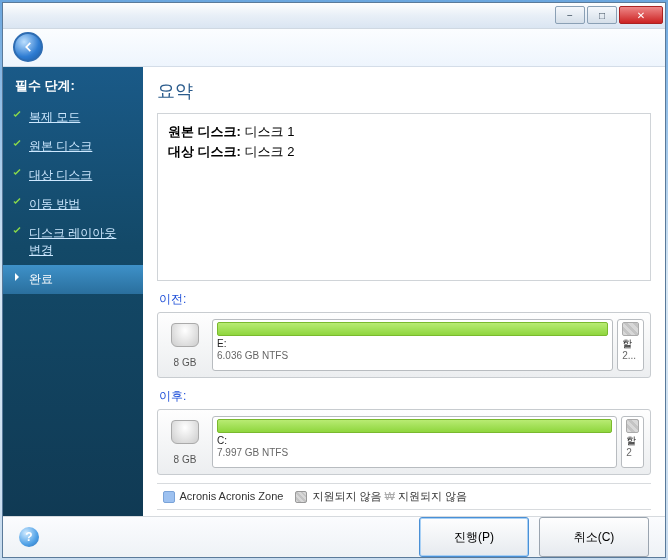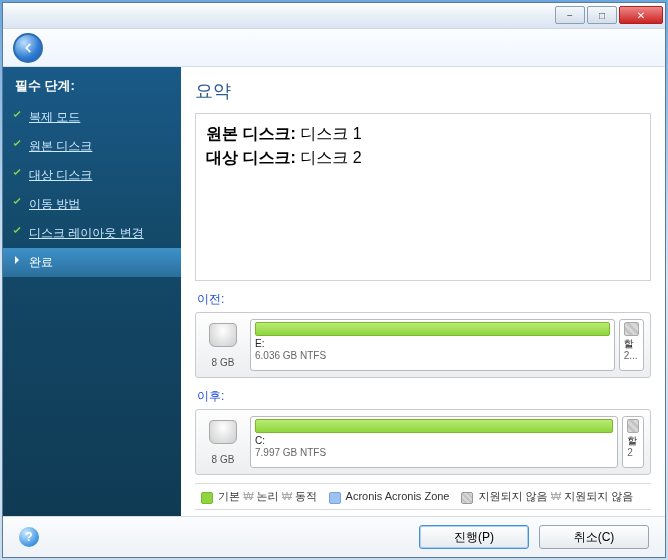--- a/index.html
+++ b/index.html
@@ -5,31 +5,31 @@
 * { box-sizing: border-box; margin: 0; padding: 0; font-family: "Malgun Gothic", Tahoma, sans-serif; }
 body { width: 668px; height: 560px; background: linear-gradient(180deg, #6ba6de 0%, #d8e8f5 50%, #c8dcef 100%); padding: 2px; }
 .window { width: 664px; height: 556px; background: #fff; border: 1px solid #5a7a9a; display: flex; flex-direction: column; }
 .titlebar { height: 28px; background: linear-gradient(180deg, #fefefe 0%, #e8eff7 50%, #dae5f2 100%); border-bottom: 1px solid #cfd8e2; display: flex; justify-content: flex-end; align-items: center; padding: 0 2px; }
 .titlebar .btn { width: 30px; height: 18px; margin-left: 2px; border: 1px solid #8aa0b5; background: linear-gradient(180deg,#f5f8fc,#d5dfe9); border-radius: 2px; display: flex; align-items: center; justify-content: center; font-size: 10px; color: #3a4a5a; cursor: default; }
 .titlebar .btn.close { width: 44px; background: linear-gradient(180deg,#e88,#c22); color:#fff; border-color:#a22; }
 .nav-row { height: 42px; background: linear-gradient(180deg,#fbfdff,#eef5fd); border-bottom:1px solid #d4dde8; display:flex; align-items:center; padding:0 10px; }
 .back-btn { width:30px; height:30px; border-radius:50%; background: radial-gradient(circle at 35% 30%, #bde0ff, #2e7cd2 60%, #1a5aa3); border:2px solid #2e6cb2; display:flex; align-items:center; justify-content:center; }
 .back-btn svg { width:14px; height:14px; fill:#fff; }
 .body-area { flex:1; display:flex; background:#fff; }
-.sidebar { width:178px; background: linear-gradient(180deg,#1a5a88 0%, #134968 40%, #103a54 100%); color:#fff; font-size:12px; }
+.sidebar { width:140px; background: linear-gradient(180deg,#1a5a88 0%, #134968 40%, #103a54 100%); color:#fff; font-size:12px; }
 .sidebar .hdr { padding:10px 12px 8px; font-size:13px; font-weight:bold; color:#fff; }
 .sidebar .step { padding:6px 12px 6px 26px; position:relative; color:#cde8ff; cursor:pointer; }
 .sidebar .step.link { text-decoration:underline; }
 .sidebar .step .ico { position:absolute; left:8px; top:6px; width:12px; height:12px; }
 .sidebar .step .ico.check svg { fill:#8ada4a; }
 .sidebar .step.active { background: linear-gradient(180deg,#3e91c9,#2a6f9d); color:#fff; text-decoration:none; }
 .sidebar .step.active .ico.arrow svg { fill:#fff; }
 .content { flex:1; padding:12px 14px 6px; display:flex; flex-direction:column; }
 .content .title { font-size:18px; color:#2a5b8c; margin-bottom:10px; }
-.summary-box { border:1px solid #d0d4d8; background:#fff; padding:8px 10px; font-size:16px; line-height:1.5; height:168px; }
+.summary-box { border:1px solid #d0d4d8; background:#fff; padding:8px 10px; font-size:13px; line-height:1.5; height:168px; }
 .summary-box b { font-weight:bold; }
 .section-label { font-size:12px; margin:10px 2px 4px; color:#1d4ed8; }
 .disk-panel { border:1px solid #c8ccd0; border-radius:3px; background:linear-gradient(180deg,#fefefe,#eceef0); padding:6px; display:flex; gap:6px; align-items:stretch; height:66px; }
 .disk-icon { width:42px; display:flex; flex-direction:column; align-items:center; justify-content:center; gap:10px; }
 .disk-icon .cyl { width:28px; height:24px; background: radial-gradient(ellipse at 50% 30%, #fff, #ccc); border:1px solid #aaa; border-radius:4px 4px 6px 6px; }
 .disk-icon .size { font-size:10px; color:#555; }
 .partitions { flex:1; display:flex; gap:4px; min-width:0; }
 .part { border:1px solid #b8bcc0; border-radius:3px; background:#fff; display:flex; flex-direction:column; padding:2px 4px 0; overflow:hidden; min-width:0; }
 .part .bar { height:14px; border-radius:2px; background: linear-gradient(180deg,#b8eb73,#8fd63e); border:1px solid #7ab92e; margin-bottom:2px; }
 .part .bar.asz { background: linear-gradient(180deg,#cfe3ff,#9dc1f0); border-color:#7aa3d8; }
@@ -38,21 +38,21 @@
 .part .ps { font-size:10px; color:#666; white-space:nowrap; }
 .legend { border-top:1px solid #d8dbde; border-bottom:1px solid #d8dbde; margin-top:8px; padding:5px 6px; display:flex; gap:12px; align-items:center; font-size:11px; color:#333; flex-wrap:wrap; }
 .legend .sw { width:12px; height:12px; border-radius:2px; display:inline-block; vertical-align:middle; margin-right:2px; border:1px solid #999; }
 .legend .sw.pri { background:#8fd63e; border-color:#7ab92e; }
 .legend .sw.asz { background:#9dc1f0; border-color:#7aa3d8; }
 .legend .sw.un { background: repeating-linear-gradient(45deg,#d8d8d8,#d8d8d8 2px,#c4c4c4 2px,#c4c4c4 4px); }
 .legend .sep { color:#aaa; }
 .footer { height:44px; border-top:1px solid #d6dade; background:linear-gradient(180deg,#fbfcfe,#eef2f6); display:flex; align-items:center; justify-content:space-between; padding:0 16px; }
 .help-icon { width:20px; height:20px; border-radius:50%; background:radial-gradient(circle at 35% 30%,#cfeaff,#4ea0e6 60%,#2a6cb4); color:#fff; display:flex; align-items:center; justify-content:center; font-size:12px; font-weight:bold; }
 .footer .btns { display:flex; gap:10px; }
-.footer button { min-width:110px; height:24px; font-size:12px; border:1px solid #9aa4af; border-radius:3px; background:linear-gradient(180deg,#fefefe,#e6eaef); cursor:pointer; }
+.footer button { min-width:110px; height:40px; font-size:12px; border:1px solid #9aa4af; border-radius:3px; background:linear-gradient(180deg,#fefefe,#e6eaef); cursor:pointer; }
 .footer button.primary { border-color:#4a90d6; box-shadow:0 0 0 1px #a8d0f5 inset; }
 </style>
 </head>
 <body>
 
 <div class="window">
 
   <div class="titlebar">
     <div class="btn">
         <span>−</span>
@@ -141,27 +141,20 @@
             </div>
             <div class="part" style="flex: 26 0 0px;">
               <div class="bar unalloc"></div>
               <div class="pl">할</div>
               <div class="ps">2</div>
             </div>
           </div>
       </div>
 
       <div class="legend">
-        <span><span class="sw pri"></span>
-          <span>기본</span>
-          <span class="sep">₩</span>
-          <span>논리</span>
-          <span class="sep">₩</span>
-          <span>동적</span>
-        </span>
         <span><span class="sw asz"></span>
           <span>Acronis Acronis Zone</span>
         </span>
         <span><span class="sw un"></span>
           <span>지원되지 않음</span>
           <span class="sep">₩</span>
           <span>지원되지 않음</span>
         </span>
       </div>
 

